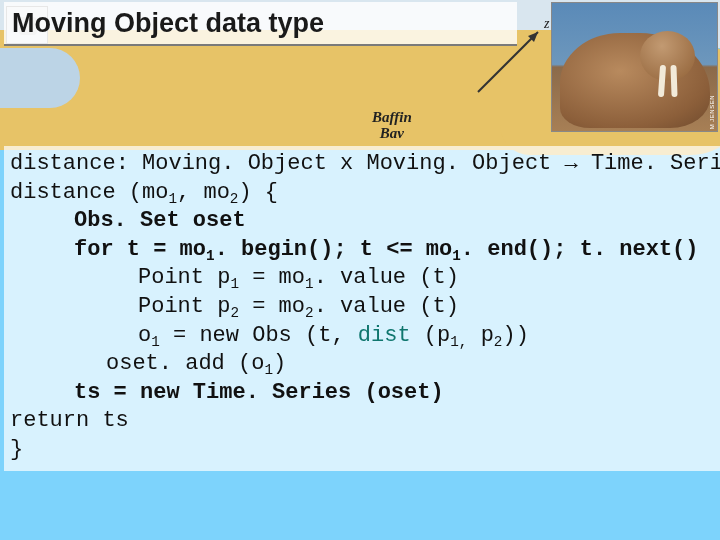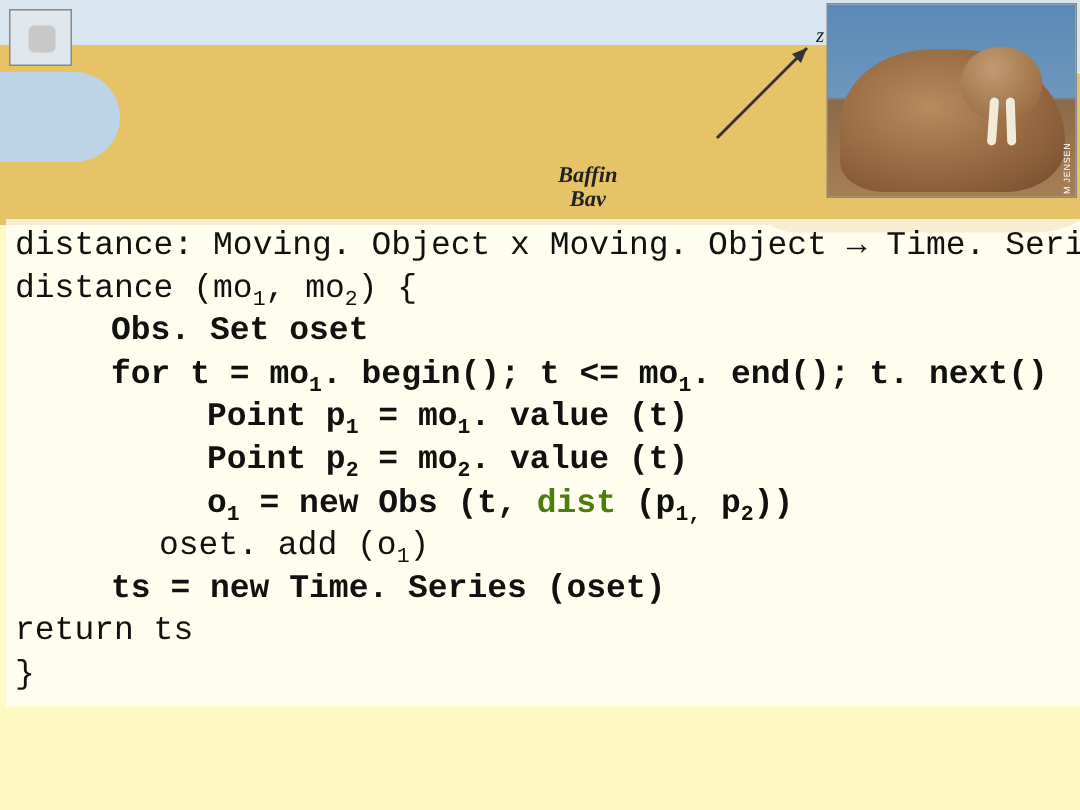--- a/index.html
+++ b/index.html
@@ -13,21 +13,21 @@
   }
   .slide {
     position: relative;
     width: 720px;
     height: 540px;
     background: #f5f5f0;
   }
   .map-bg {
     position: absolute;
     top: 0; left: 0; right: 0; bottom: 0;
-    background: #fef9c3;
+    background: #7dd3fc;
     overflow: hidden;
     padding-left: 12px;
   }
   .land-top {
     position: absolute;
     top: 30px;
     left: -60px;
     width: 700px;
     height: 120px;
     background: #e7c367;
@@ -153,24 +153,24 @@
     width: 710px;
     background: rgba(255,255,255,0.70);
     padding: 4px 6px 6px 6px;
     font-family: Consolas, "Courier New", monospace;
     font-size: 22px;
     line-height: 1.3;
     color: #111;
     white-space: pre;
   }
   .code-panel .u { }
-  .code-panel .kw { color: #4d7c0f; }
+  .code-panel .kw { color: #0f766e; }
   .code-panel sub { font-size: 0.65em; vertical-align: sub; line-height: 0; }
   .indent1 { padding-left: 64px; display: inline-block; font-weight: bold; }
-  .indent2 { padding-left: 128px; display: inline-block; font-weight: bold; }
+  .indent2 { padding-left: 128px; display: inline-block; }
   .indent15 { padding-left: 96px; display: inline-block; }
   .line { display: block; }
 </style>
 </head>
 <body>
 
 <div class="slide">
 
   <div class="map-bg">
     <div class="sea-top"></div>
@@ -185,20 +185,23 @@
       <span>Bav</span>
     </div>
   </div>
 
   <svg class="arrow-z" viewBox="0 0 90 90">
     <line x1="10" y1="80" x2="70" y2="20" stroke="#333" stroke-width="2"></line>
     <polygon points="70,20 60,24 66,30" fill="#333"></polygon>
     <text x="76" y="16" font-size="14" font-family="serif" font-style="italic" fill="#222">z</text>
   </svg>
 
+  <div class="title-bar">
+    <h1>Moving Object data type</h1>
+  </div>
 
   <div class="walrus">
     <div class="walrus-body"></div>
     <div class="walrus-head"></div>
     <div class="tusk t1"></div>
     <div class="tusk t2"></div>
     <div class="walrus-credit">M JENSEN</div>
   </div>
 
   <div class="code-panel"><span class="line"><span class="u">distance</span><span>: Moving. Object x Moving. Object → Time. Series</span></span><span class="line"><span>distance (mo</span><sub>1</sub><span>, mo</span><sub>2</sub><span>) {</span></span><span class="line"><span class="indent1">Obs. Set oset</span></span><span class="line"><span class="indent1"><span>for t = mo</span><sub>1</sub><span>. begin(); t &lt;= mo</span><sub>1</sub><span>. end(); t. next()</span></span></span><span class="line"><span class="indent2"><span>Point p</span><sub>1</sub><span> = mo</span><sub>1</sub><span>. value (t)</span></span></span><span class="line"><span class="indent2"><span>Point p</span><sub>2</sub><span> = mo</span><sub>2</sub><span>. value (t)</span></span></span><span class="line"><span class="indent2"><span>o</span><sub>1</sub><span> = new Obs (t, </span><span class="kw">dist</span><span> (p</span><sub>1</sub><sub>,</sub><span> p</span><sub>2</sub><span>))</span></span></span><span class="line"><span class="indent15"><span>oset. add (o</span><sub>1</sub><span>)</span></span></span><span class="line"><span class="indent1">ts = new Time. Series (oset)</span></span><span class="line"><span>return ts</span></span><span class="line"><span>}</span></span></div>

